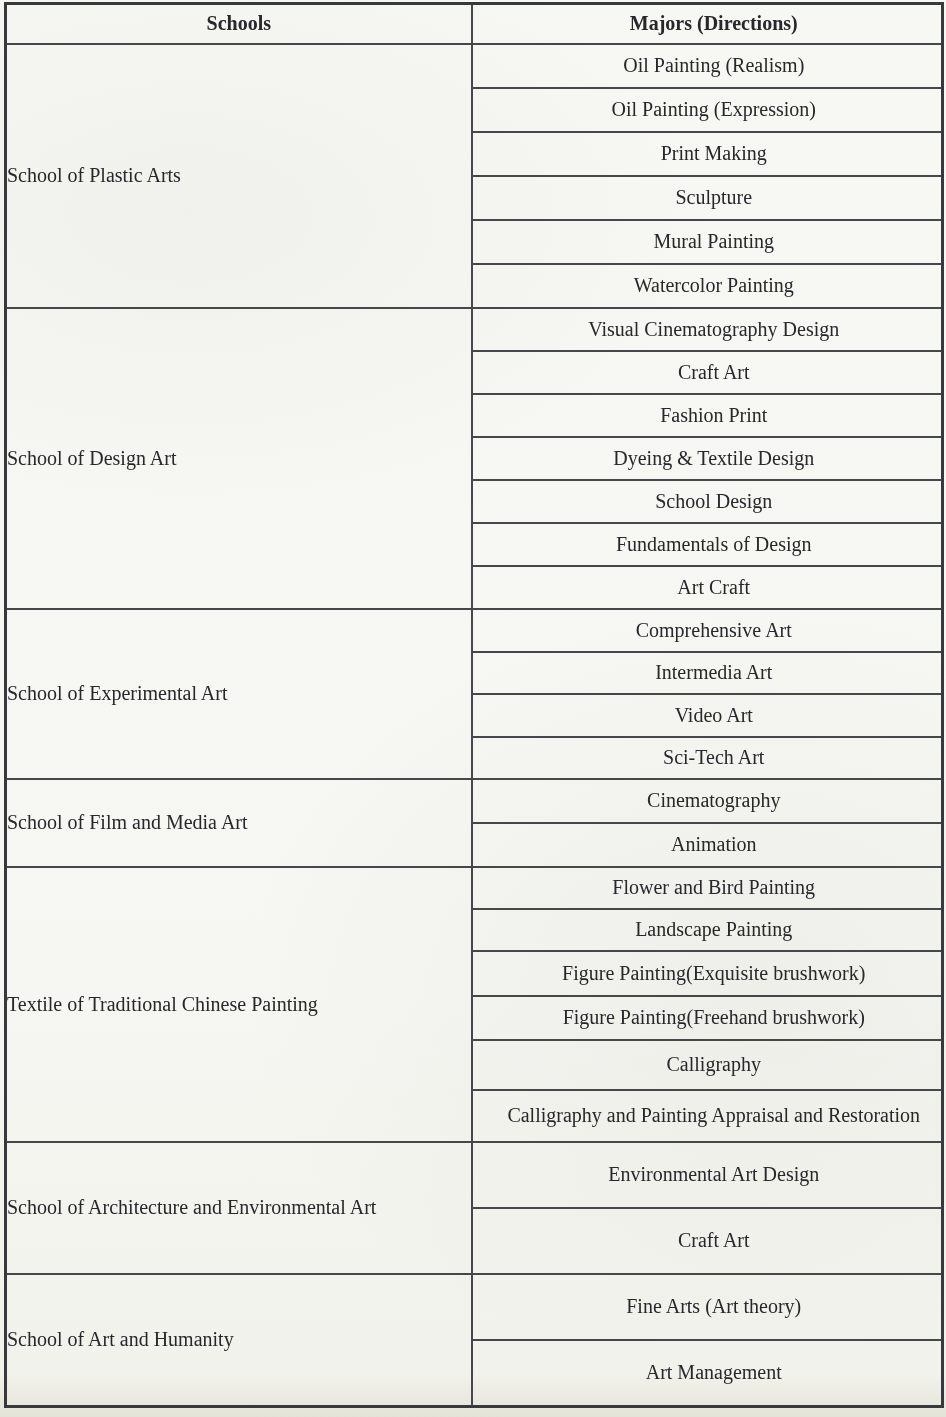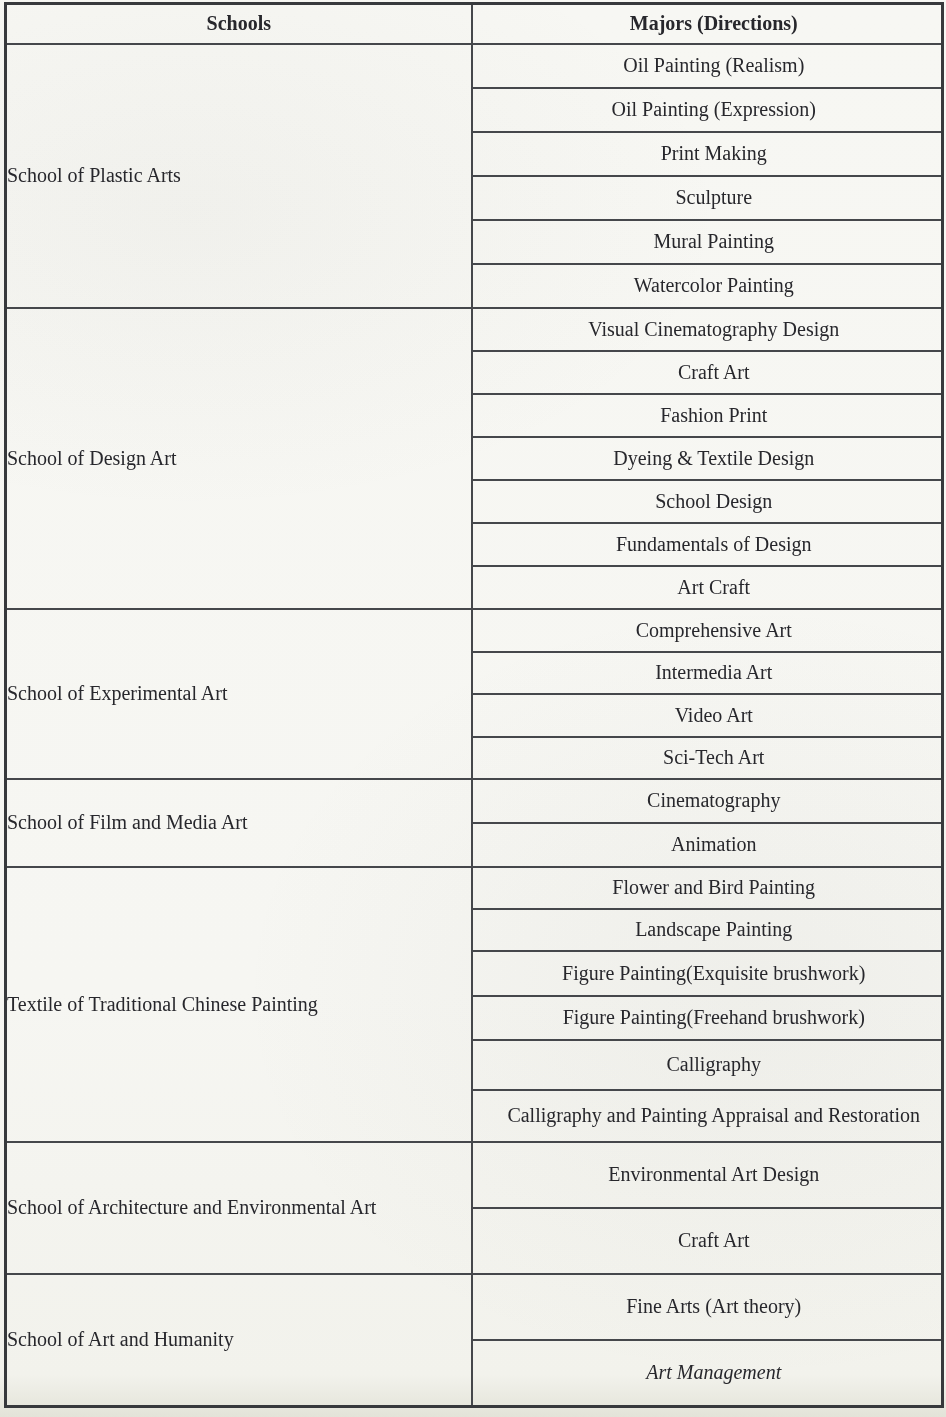--- a/index.html
+++ b/index.html
@@ -60,21 +60,21 @@
     padding-left: 14px;
   }
   tr.h40 { height: 40px; }
   tr.h42 { height: 42px; }
   tr.h43 { height: 43px; }
   tr.h44 { height: 44px; }
   tr.h45 { height: 45px; }
   tr.h50 { height: 50px; }
   tr.h52 { height: 52px; }
   tr.h66 { height: 66px; }
-  tr.h67 { height: 67px; font-style: italic; }
+  tr.h67 { height: 67px; }
 </style>
 </head>
 <body>
 
 <div class="page">
   <table class="schools-table">
     <colgroup>
       <col class="c-school">
       <col class="c-major">
     </colgroup>

